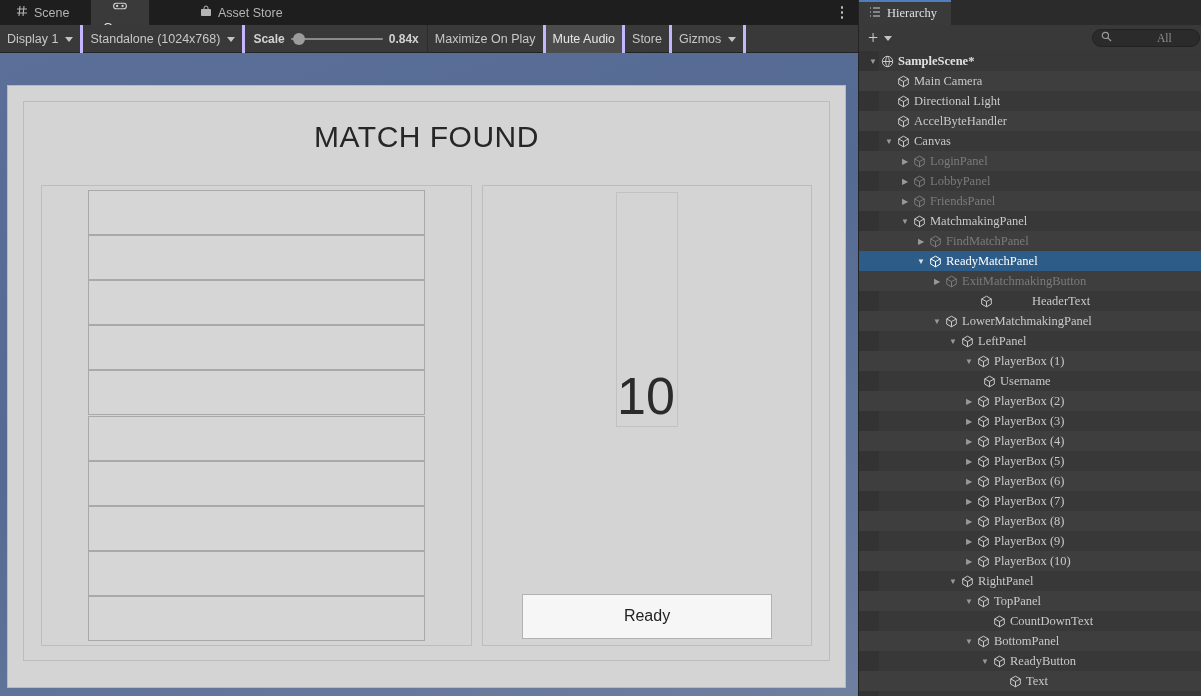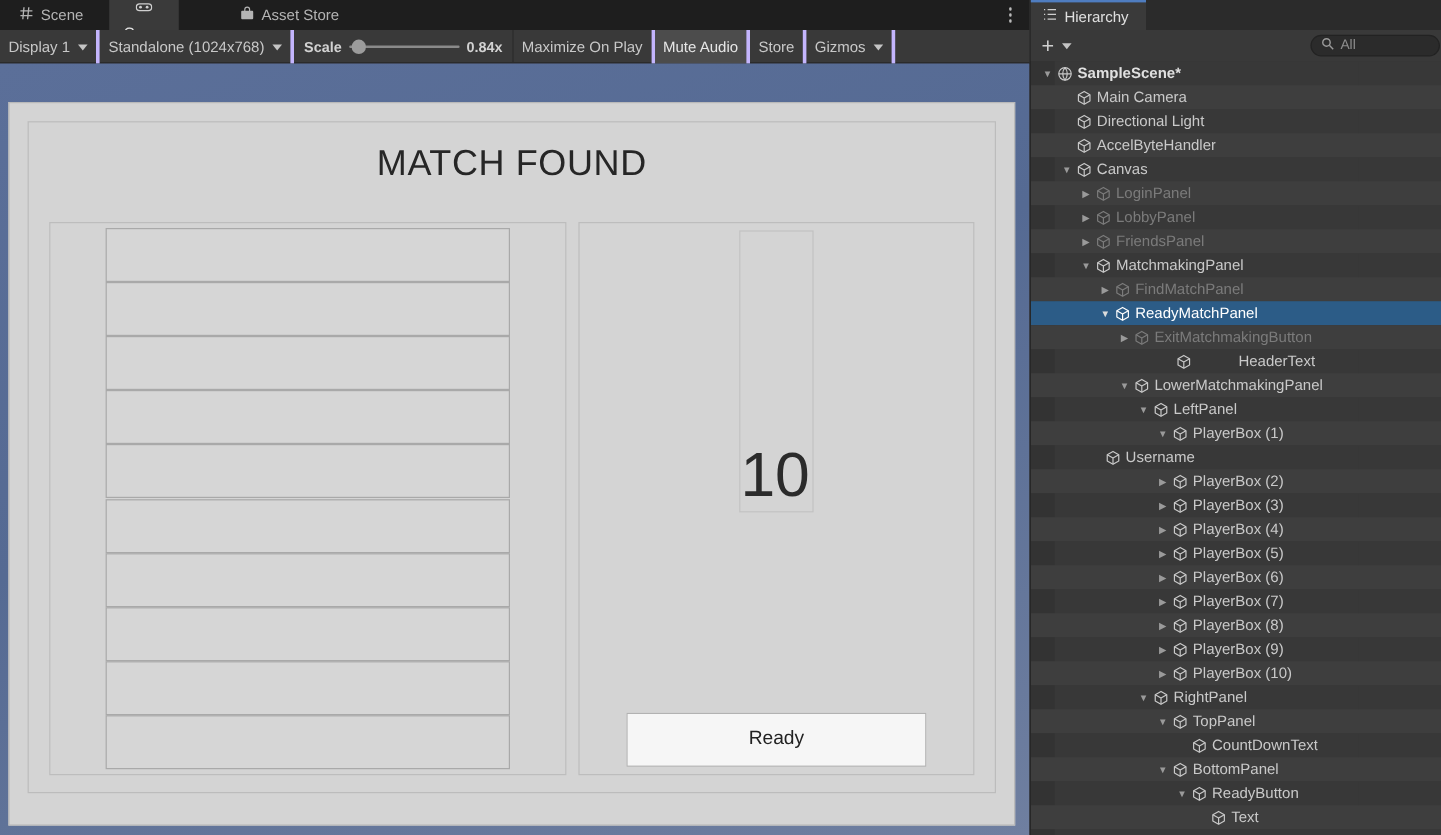--- a/index.html
+++ b/index.html
@@ -68,33 +68,33 @@
                display:flex; align-items:flex-end; justify-content:flex-start; }
   .countdown { font-size:52px; color:#2b2b2b; line-height:1; padding-bottom:4px; }
   .bottom-panel { position:absolute; left:0; right:0; bottom:3px; height:52px;
                   display:flex; align-items:center; justify-content:center; }
   .ready-btn { width:250px; height:45px; background:#f6f6f6; border:1px solid #b2b2b2;
                display:flex; align-items:center; justify-content:center;
                font-size:16px; color:#222; }
 
   
   .hier { position:absolute; left:858px; top:0; width:274px; height:696px; background:#383838;
-          border-left:1px solid #232323; }
+          border-left:1px solid #232323;font-family:Liberation Serif, serif; }
   .hier-tabbar { position:absolute; left:0; top:0; width:343px; height:25px; background:#2b2b2b; }
   .hier-tab { position:absolute; left:0; top:0; height:25px; padding:0 14px 0 10px;
               display:flex; align-items:center; gap:6px; background:#3a3a3a; color:#e0e0e0;
               font-size:12.5px; border-top:2px solid #4f7dc0; }
   .hier-toolbar { position:absolute; left:0; top:25px; width:343px; height:26px; background:#393939;
                   display:flex; align-items:center; padding:0 6px; }
   .plus-btn { display:flex; align-items:center; gap:4px; padding:0 3px; }
   .plus-glyph { font-size:18px; line-height:1; color:#d0d0d0; }
   .searchbox { position:absolute; right:2px; top:4px; width:108px; height:18px;
                background:#2b2b2b; border:1px solid #222; border-radius:9px;
                display:flex; align-items:center; gap:5px; padding:0 8px; }
-  .search-ph { font-size:11.5px; color:#8e8e8e; }
+  .search-ph { font-size:11.5px; color:#8e8e8e;margin-left:40px; }
 
   .tree { position:absolute; left:0; top:51px; width:343px; bottom:0; overflow:hidden; }
   .row { position:relative; height:20px; display:flex; align-items:center; font-size:12.5px;
          color:#c9c9c9; white-space:nowrap; }
   .row.alt { background:#3e3e3e; }
   .row.sel { background:#2c5c87; color:#ffffff; }
   .row.dim { color:#7b7b7b; }
   .row .arrow { width:12px; display:inline-block; text-align:center; font-size:8px; color:#9a9a9a;
                 flex:0 0 12px; }
   .row.sel .arrow { color:#dcdcdc; }
@@ -455,21 +455,21 @@
             <span class="goicon">
               <svg width="13" height="13" viewBox="0 0 13 13">
                 <g fill="none" stroke="currentColor" stroke-width="1" stroke-linejoin="round">
                   <path d="M6.5 1.2 L11.3 3.9 V9.1 L6.5 11.8 L1.7 9.1 V3.9 Z"></path>
                   <path d="M1.7 3.9 L6.5 6.6 L11.3 3.9 M6.5 6.6 V11.8"></path>
                 </g>
               </svg>
             </span>
             <span class="lbl">PlayerBox (1)</span>
           </div>
-          <div class="row" style="padding-left: 48px;">
+          <div class="row" style="padding-left: 110px;">
             <span class="arrow"></span>
             <span class="goicon">
               <svg width="13" height="13" viewBox="0 0 13 13">
                 <g fill="none" stroke="currentColor" stroke-width="1" stroke-linejoin="round">
                   <path d="M6.5 1.2 L11.3 3.9 V9.1 L6.5 11.8 L1.7 9.1 V3.9 Z"></path>
                   <path d="M1.7 3.9 L6.5 6.6 L11.3 3.9 M6.5 6.6 V11.8"></path>
                 </g>
               </svg>
             </span>
             <span class="lbl">Username</span>

